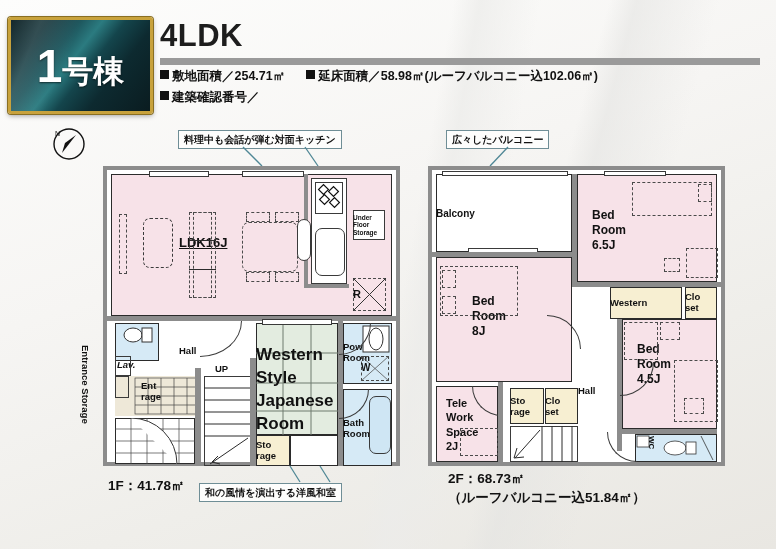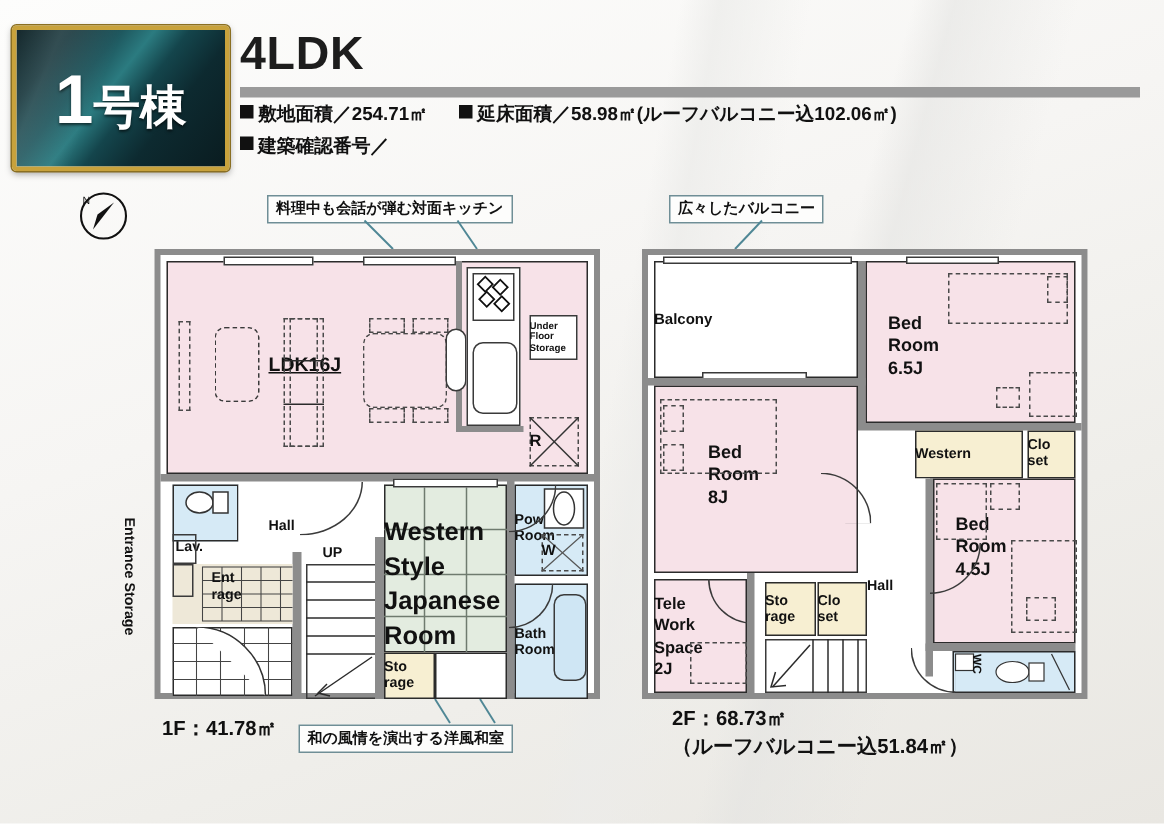--- a/index.html
+++ b/index.html
@@ -153,21 +153,21 @@
     <line x1="33" y1="0" x2="0" y2="33" stroke="#333" stroke-width="1"></line>
   </svg>
   <div class="lbl" style="left:246px;top:118px;width:33px;font-size:11px;">R</div>
 
   <div class="fix" style="left:42px;top:1px;width:60px;height:6px;background:#fff;"></div>
   <div class="fix" style="left:135px;top:1px;width:62px;height:6px;background:#fff;"></div>
 
   <div class="wall" style="left:0px;top:146px;width:289px;height:5px;"></div>
 
   <div class="rm blue" style="left:8px;top:153px;width:44px;height:38px;"></div>
-  <div class="lbl" style="left:10px;top:190px;width:40px;">Lav.</div>
+  <div class="lbl" style="left:10px;top:190px;width:40px;font-style:italic;">Lav.</div>
   <svg style="position:absolute;left:14px;top:155px;width:34px;height:20px;">
     <ellipse cx="12" cy="10" rx="9" ry="7" fill="#fff" stroke="#333"></ellipse>
     <rect x="21" y="3" width="10" height="14" fill="#fff" stroke="#333"></rect>
   </svg>
   <div class="arc" style="left:52px;top:153px;width:38px;height:38px;border-radius:0 0 0 100%;border-top:none;border-right:none;"></div>
 
   <div class="rm white" style="left:52px;top:153px;width:88px;height:48px;border:none;"></div>
   <div class="lbl" style="left:72px;top:176px;width:40px;">Hall</div>
   <div class="arc" style="left:93px;top:151px;width:42px;height:36px;border-radius:0 0 100% 0;border-top:none;border-left:none;"></div>
 
@@ -294,21 +294,21 @@
   <div class="wall" style="left:0px;top:82px;width:145px;height:5px;"></div>
   <div class="rm pink" style="left:4px;top:87px;width:136px;height:125px;"></div>
   <div class="lbl" style="left:40px;top:124px;width:70px;font-size:12px;line-height:1.25;">Bed
 Room
 8J</div>
   <div class="dash" style="left:8px;top:96px;width:78px;height:50px;"></div>
   <div class="dash" style="left:10px;top:100px;width:14px;height:18px;"></div>
   <div class="dash" style="left:10px;top:126px;width:14px;height:18px;"></div>
 
   <div class="rm pink" style="left:4px;top:216px;width:62px;height:76px;"></div>
-  <div class="lbl" style="left:4px;top:226px;width:62px;font-size:11px;line-height:1.3;">Tele
+  <div class="lbl" style="left:14px;top:226px;width:62px;font-size:11px;line-height:1.3;">Tele
 Work
 Space
 2J</div>
   <div class="dash" style="left:28px;top:258px;width:38px;height:28px;"></div>
   <div class="arc" style="left:40px;top:216px;width:30px;height:30px;border-radius:0 0 0 100%;border-top:none;border-right:none;"></div>
 
   <div class="wall" style="left:66px;top:212px;width:5px;height:80px;"></div>
   <div class="rm cream" style="left:78px;top:218px;width:34px;height:36px;"></div>
   <div class="lbl" style="left:78px;top:226px;width:34px;">Sto
 rage</div>

